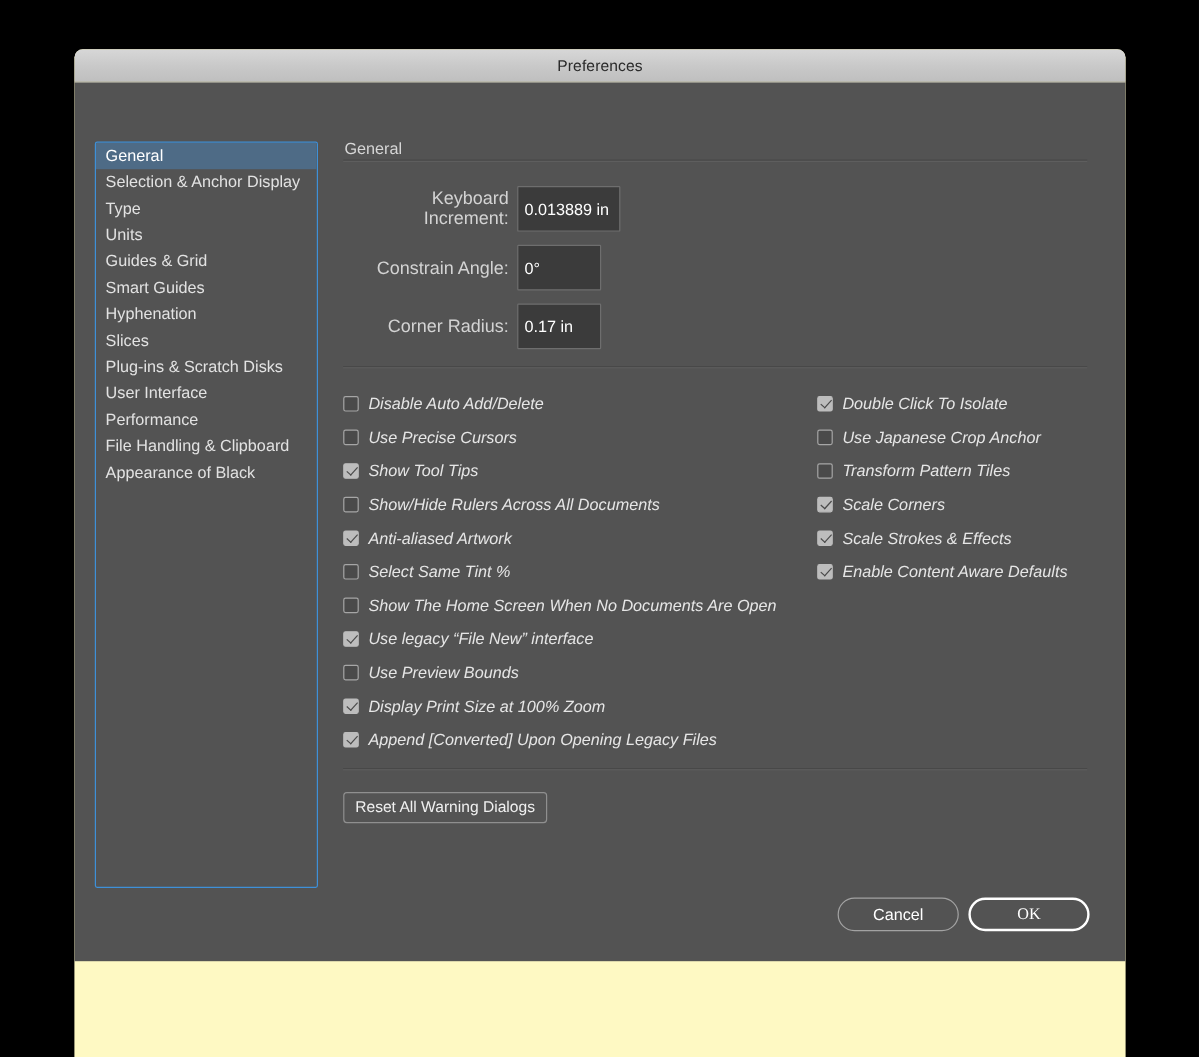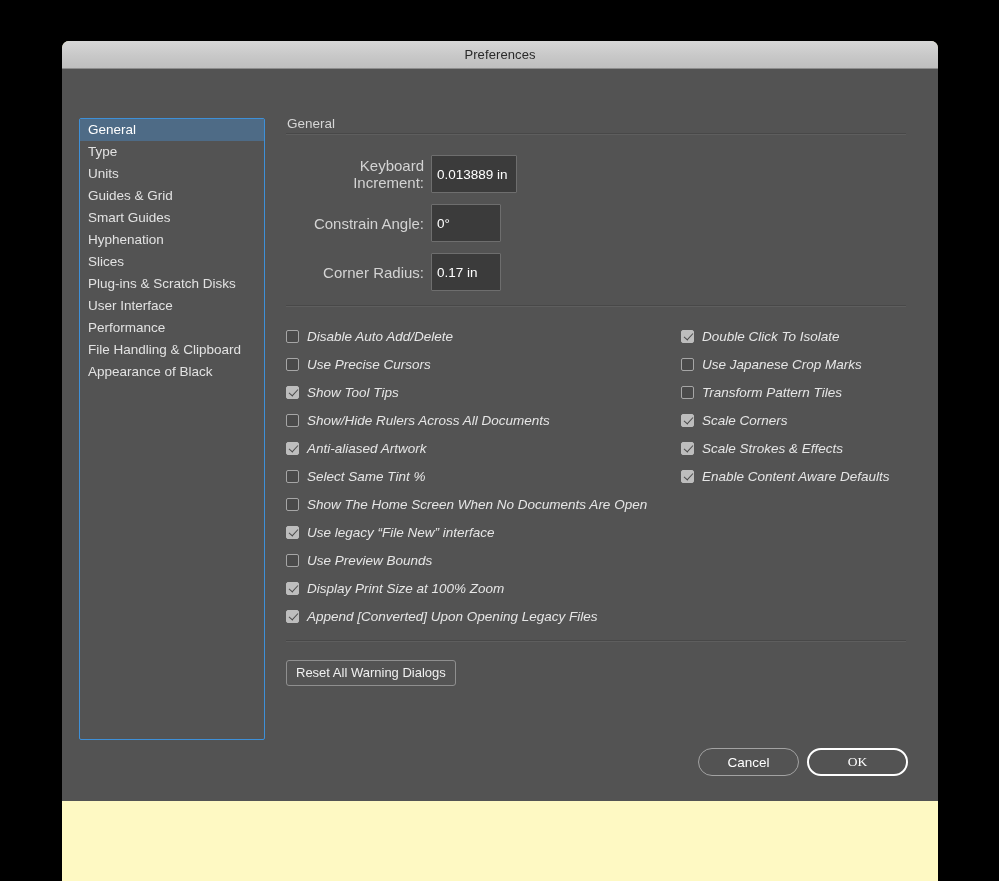--- a/index.html
+++ b/index.html
@@ -231,20 +231,21 @@
 <div class="dialog">
 
   <div class="titlebar">
     <div class="titlebar-title">Preferences</div>
   </div>
 
   <div class="dialog-body">
 
     <div class="sidebar" id="sidebar">
         <div class="sidebar-item selected"><span>General</span></div>
+        <div class="sidebar-item"><span>Selection &amp; Anchor Display</span></div>
         <div class="sidebar-item"><span>Type</span></div>
         <div class="sidebar-item"><span>Units</span></div>
         <div class="sidebar-item"><span>Guides &amp; Grid</span></div>
         <div class="sidebar-item"><span>Smart Guides</span></div>
         <div class="sidebar-item"><span>Hyphenation</span></div>
         <div class="sidebar-item"><span>Slices</span></div>
         <div class="sidebar-item"><span>Plug-ins &amp; Scratch Disks</span></div>
         <div class="sidebar-item"><span>User Interface</span></div>
         <div class="sidebar-item"><span>Performance</span></div>
         <div class="sidebar-item"><span>File Handling &amp; Clipboard</span></div>
@@ -319,21 +320,21 @@
               <span class="check-label">Append [Converted] Upon Opening Legacy Files</span>
             </div>
           </div>
         <div class="check-col right" id="checks-right">
             <div class="check-row">
               <span class="cbox on"></span>
               <span class="check-label">Double Click To Isolate</span>
             </div>
             <div class="check-row">
               <span class="cbox"></span>
-              <span class="check-label">Use Japanese Crop Marks</span>
+              <span class="check-label">Use Japanese Crop Anchor</span>
             </div>
             <div class="check-row">
               <span class="cbox"></span>
               <span class="check-label">Transform Pattern Tiles</span>
             </div>
             <div class="check-row">
               <span class="cbox on"></span>
               <span class="check-label">Scale Corners</span>
             </div>
             <div class="check-row">

